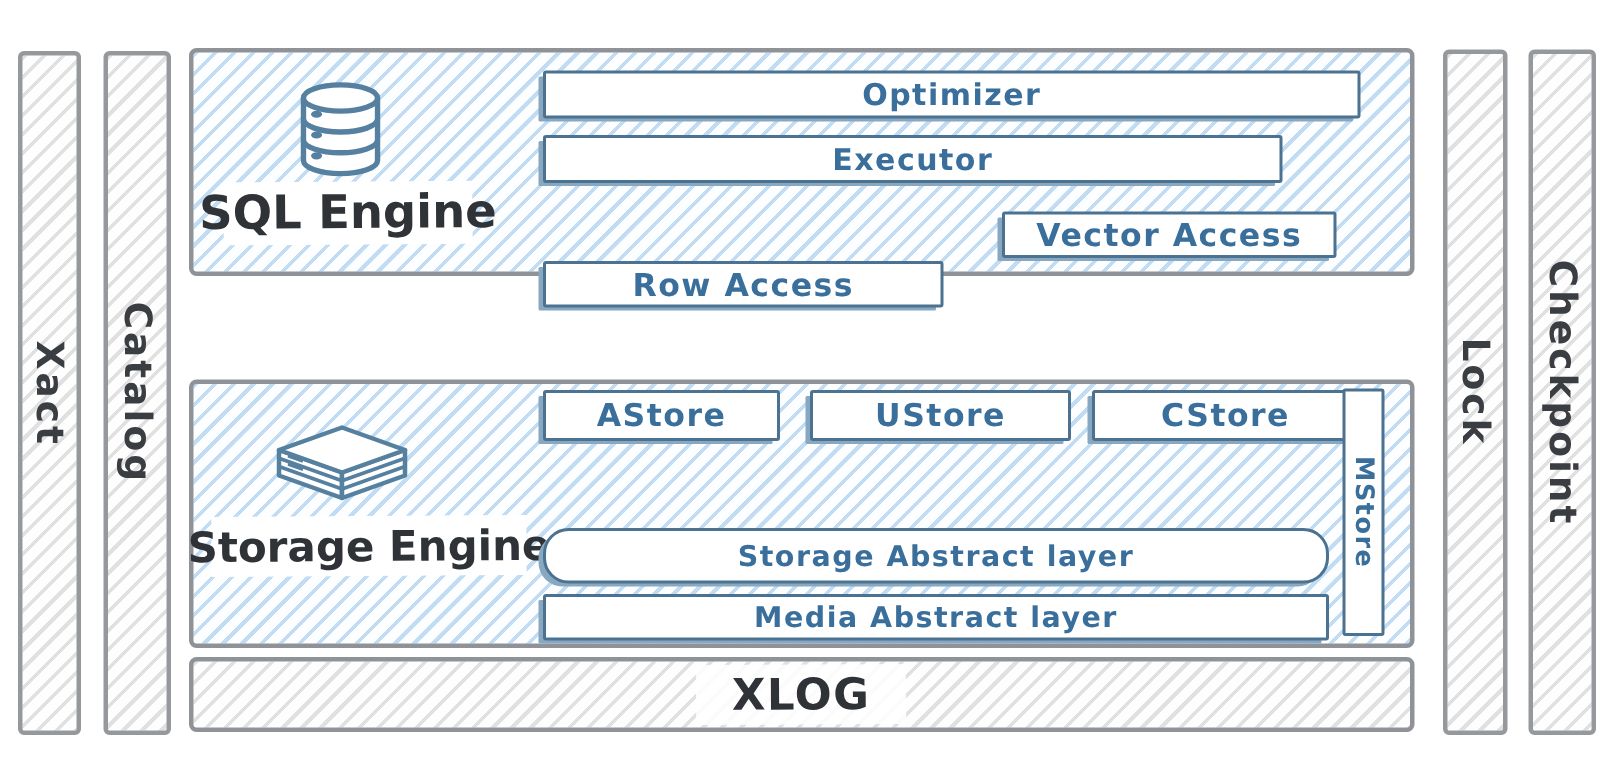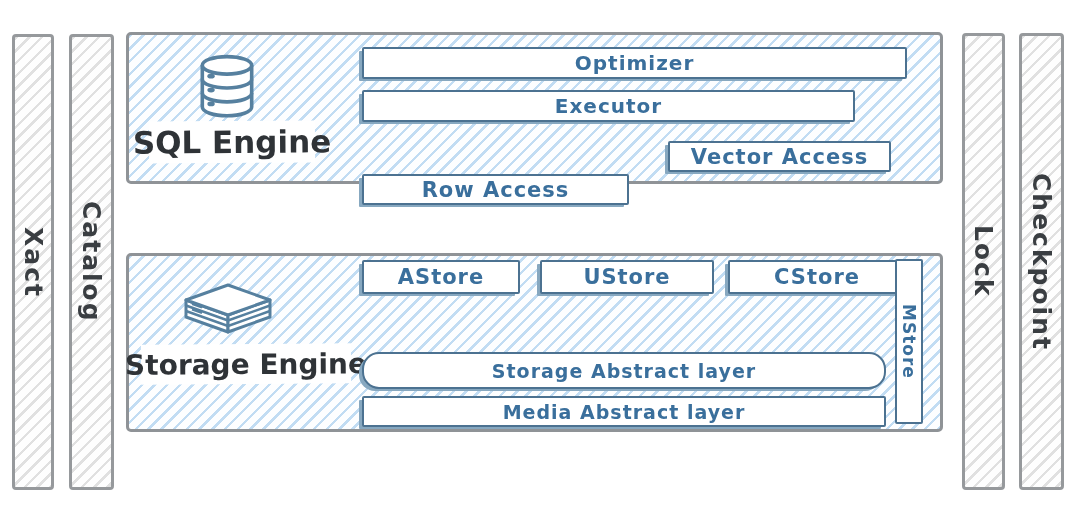--- a/index.html
+++ b/index.html
@@ -115,14 +115,19 @@
     <div class="ibox" style="left:599px;top:4px;width:178px;height:34px;font-size:21px;">CStore</div>
 
     <div class="ibox vertical" style="left:766px;top:3px;width:28px;height:165px;">
       <span>MStore</span>
     </div>
 
     <div class="ibox" style="left:233px;top:96px;width:524px;height:37px;font-size:19px;border-radius:17px;">Storage Abstract layer</div>
     <div class="ibox" style="left:233px;top:140px;width:524px;height:31px;font-size:19px;">Media Abstract layer</div>
   </div>
 
+  <div class="block hatch-gray" style="left:126px;top:438px;width:817px;height:50px;">
+    <div class="center-wrap" style="top:2px;height:40px;">
+      <div class="patch bigbar-label" style="position:relative;padding:0 24px;height:40px;background:rgba(255,255,255,0.85);">XLOG</div>
+    </div>
+  </div>
 
 </div>
 
 </body></html>

